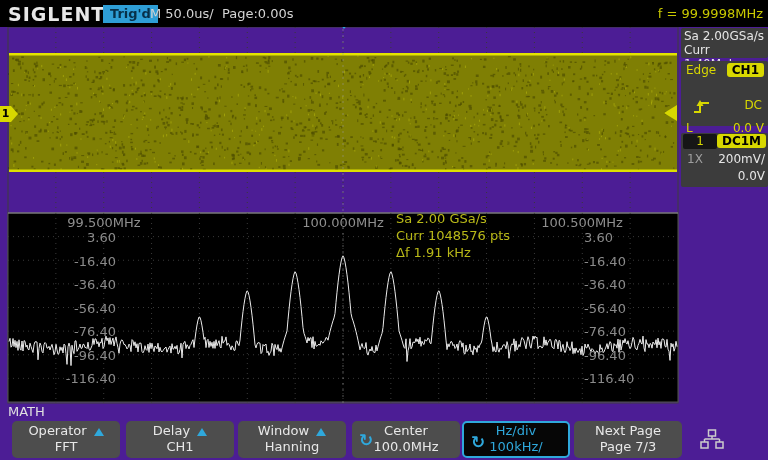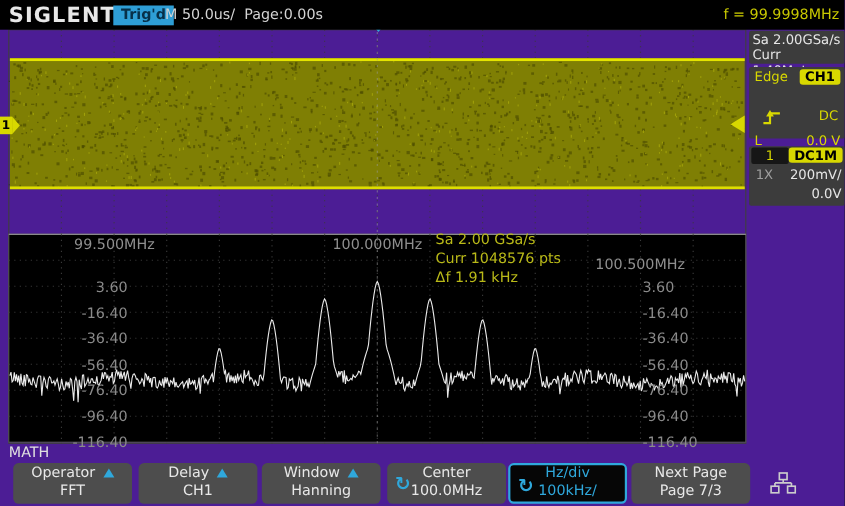--- a/index.html
+++ b/index.html
@@ -13,21 +13,21 @@
   .topbar { position:absolute; left:0; top:0; width:768px; height:27px; background:#000; z-index:5; }
   .brand { position:absolute; left:8px; top:3px; font-size:19px; font-weight:bold; color:#e8e8e8; letter-spacing:1px; }
   .trig-badge { position:absolute; left:103px; top:5px; padding:1px 7px 2px 7px; background:#2e9ed6; color:#073049; font-size:13px; font-weight:bold; }
   .timebase { position:absolute; left:150px; top:6px; font-size:13px; color:#d4d4d4; }
   .delay { position:absolute; left:222px; top:6px; font-size:13px; color:#d4d4d4; }
   .freqcounter { position:absolute; right:5px; top:6px; font-size:13px; color:#c9c900; }
   
   svg.layer { position:absolute; left:0; top:0; z-index:1; }
   .glabel { position:absolute; z-index:2; font-size:13px; color:#8f8f8f; white-space:nowrap; }
   .glabel.ctr { transform:translateX(-50%); }
-  .dbl { position:absolute; z-index:2; font-size:13px; color:#8a8a8a; white-space:nowrap;margin-top:24px; }
+  .dbl { position:absolute; z-index:2; font-size:13px; color:#8a8a8a; white-space:nowrap; }
   .dbl.left { width:62px; text-align:right; left:54px; }
   .dbl.right { left:584px; }
   .fftinfo { position:absolute; left:396px; z-index:3; font-size:13px; color:#b9b918; white-space:nowrap; }
   
   .trig-pos { position:absolute; left:334px; top:17px; width:0; height:0; z-index:4;
     border-left:10px solid transparent; border-right:10px solid transparent; border-top:12px solid #2fa8dc; }
   .trig-level { position:absolute; left:664px; top:105px; width:0; height:0; z-index:4;
     border-top:8px solid transparent; border-bottom:8px solid transparent; border-right:13px solid #d8d800; }
   .ch-marker { position:absolute; left:0; top:106px; z-index:4; display:flex; align-items:center; }
   .ch-marker .tag { width:11px; height:16px; background:#d8d800; color:#000; font-size:11px; font-weight:bold; text-align:center; line-height:16px; }
@@ -1818,21 +1818,21 @@
 
   <div class="trig-pos"></div>
   <div class="trig-level"></div>
   <div class="ch-marker">
     <span class="tag">1</span>
     <i class="tri"></i>
   </div>
 
   <span class="glabel ctr" style="left:104px; top:215px;">99.500MHz</span>
   <span class="glabel ctr" style="left:343px; top:215px;">100.000MHz</span>
-  <span class="glabel ctr" style="left:582px; top:215px;margin-top:19px;">100.500MHz</span>
+  <span class="glabel ctr" style="left:582px; top:215px;">100.500MHz</span>
 
   <span class="dbl left" style="top:230px;">3.60</span>
   <span class="dbl left" style="top:254px;">-16.40</span>
   <span class="dbl left" style="top:277px;">-36.40</span>
   <span class="dbl left" style="top:301px;">-56.40</span>
   <span class="dbl left" style="top:324px;">-76.40</span>
   <span class="dbl left" style="top:348px;">-96.40</span>
   <span class="dbl left" style="top:371px;">-116.40</span>
 
   <span class="dbl right" style="top:230px;">3.60</span>

